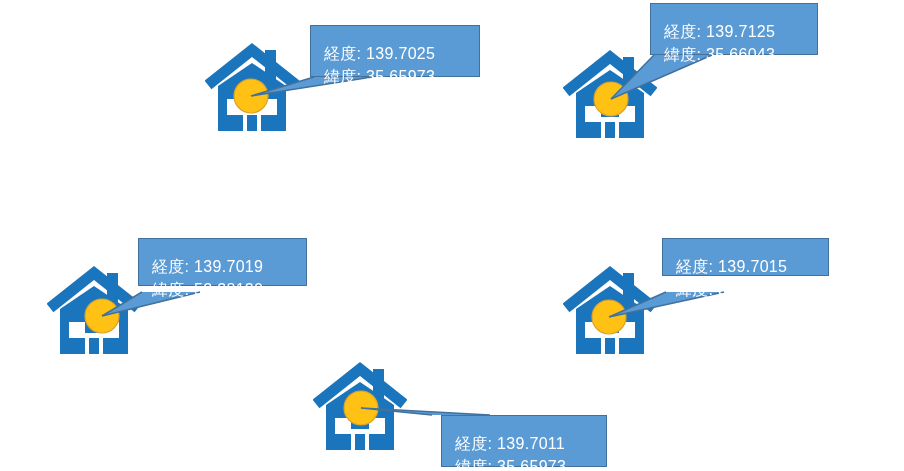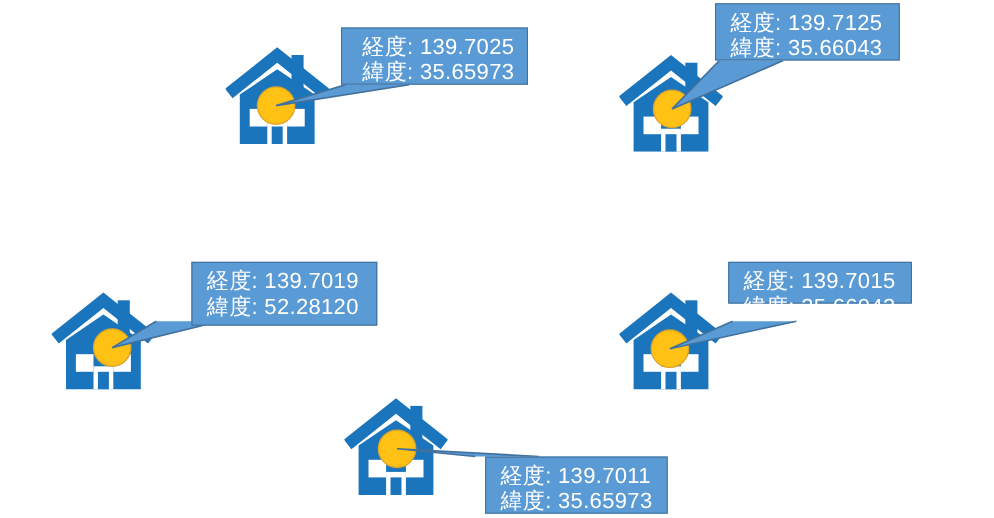--- a/index.html
+++ b/index.html
@@ -11,22 +11,22 @@
     font-family:"Liberation Sans", sans-serif;
   }
   .house{position:absolute;width:94px;height:90px;z-index:1;}
   .house svg{display:block;width:100%;height:100%;}
   #overlay{position:absolute;left:0;top:0;z-index:2;}
   .callout{
     position:absolute;z-index:3;box-sizing:border-box;
     background:var(--callout-fill);
     border:1.5px solid var(--callout-border);
     color:var(--callout-text);
-    font-size:20px;line-height:23px;
-    padding:6px 6px 0 13px;
+    font-size:16px;line-height:23px;
+    padding:16px 6px 0 13px;
     white-space:nowrap;
     letter-spacing:0.3px;
   }
   .callout .line{display:block;}
 </style>
 </head>
 <body>
 
 <div id="scene">
   <div class="house" style="left: 205px; top: 41px;">
@@ -89,29 +89,29 @@
       <path d="M314,77 L251,96 L372,77" fill="#5B9BD5" stroke="#41719C" stroke-width="1.5"></path>
       <circle cx="611" cy="99" r="17" fill="#FFC114" stroke="#DCA428" stroke-width="1.2"></circle>
       <path d="M654,55 L611,99 L712,55" fill="#5B9BD5" stroke="#41719C" stroke-width="1.5"></path>
       <circle cx="102" cy="316" r="17" fill="#FFC114" stroke="#DCA428" stroke-width="1.2"></circle>
       <path d="M142,292 L102,316 L200,292" fill="#5B9BD5" stroke="#41719C" stroke-width="1.5"></path>
       <circle cx="609" cy="317" r="17" fill="#FFC114" stroke="#DCA428" stroke-width="1.2"></circle>
       <path d="M666,292 L609,317 L724,292" fill="#5B9BD5" stroke="#41719C" stroke-width="1.5"></path>
       <circle cx="361" cy="408" r="17" fill="#FFC114" stroke="#DCA428" stroke-width="1.2"></circle>
       <path d="M432,415 L361,408 L490,415" fill="#5B9BD5" stroke="#41719C" stroke-width="1.5"></path>
     </svg>
-<div class="callout" style="left: 310px; top: 25px; width: 170px; height: 52px; text-align: center;">
+<div class="callout" style="left: 310px; top: 25px; width: 170px; height: 52px;">
       <span class="line">経度: 139.7025</span>
       <span class="line">緯度: 35.65973</span>
     </div>
     <div class="callout" style="left: 650px; top: 3px; width: 168px; height: 52px;">
       <span class="line">経度: 139.7125</span>
       <span class="line">緯度: 35.66043</span>
     </div>
-    <div class="callout" style="left: 138px; top: 238px; width: 169px; height: 58px; margin-left: 36px;">
+    <div class="callout" style="left: 138px; top: 238px; width: 169px; height: 48px;">
       <span class="line">経度: 139.7019</span>
       <span class="line">緯度: 52.28120</span>
     </div>
     <div class="callout" style="left: 662px; top: 238px; width: 167px; height: 38px;">
       <span class="line">経度: 139.7015</span>
       <span class="line">緯度: 35.66043</span>
     </div>
     <div class="callout" style="left: 441px; top: 415px; width: 166px; height: 52px;">
       <span class="line">経度: 139.7011</span>
       <span class="line">緯度: 35.65973</span>

